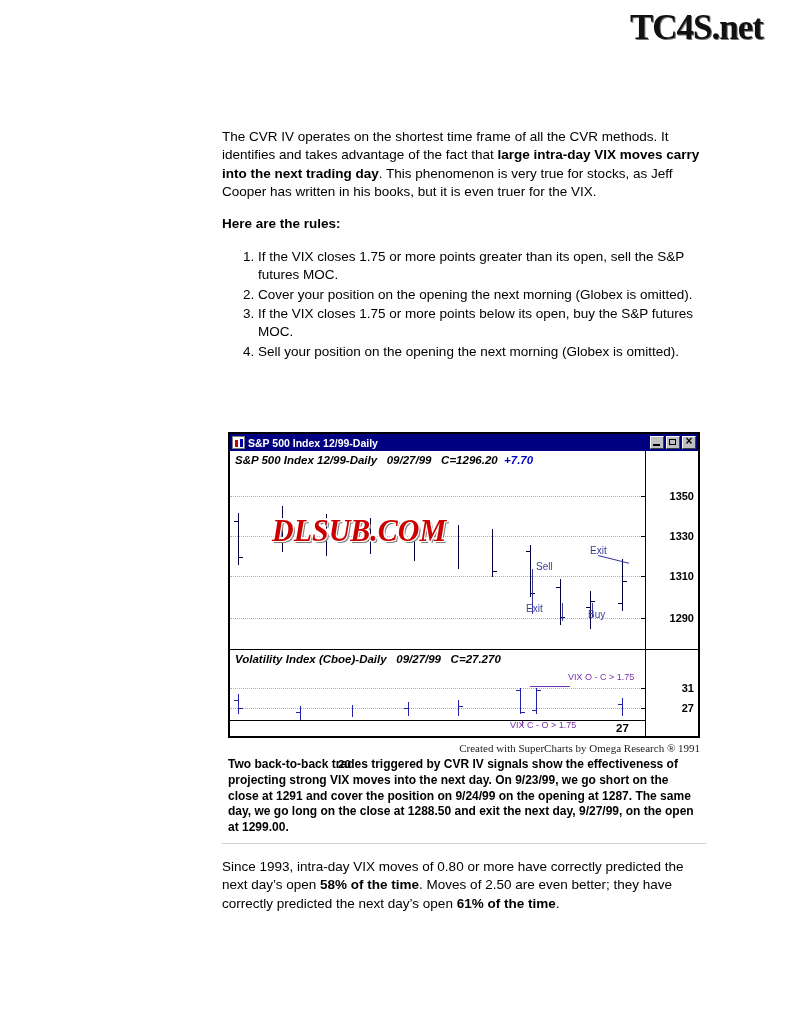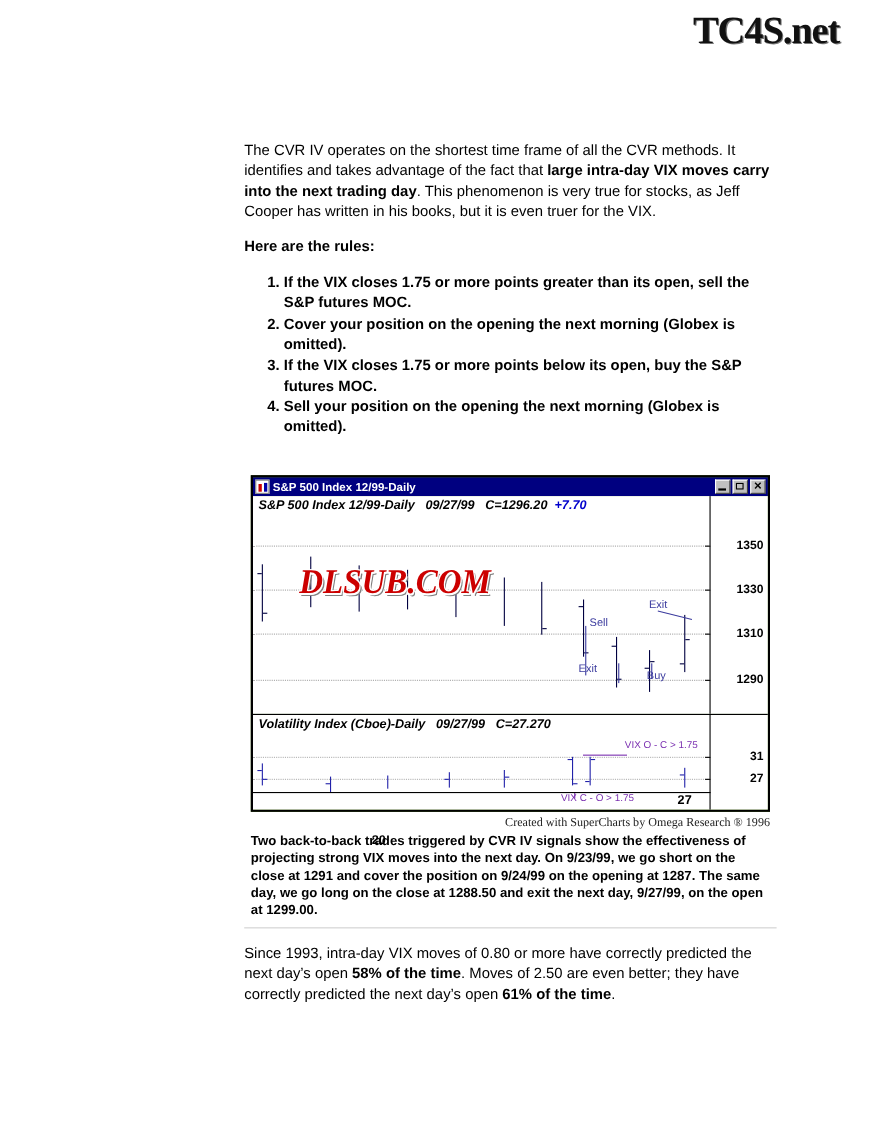--- a/index.html
+++ b/index.html
@@ -66,21 +66,20 @@
     margin: 0 0 8px 0;
   }
 
   ol.rules {
     margin: 0;
     padding-left: 36px;
   }
   ol.rules li {
     margin-bottom: 1px;
     line-height: 1.36;
-    font-weight: bold;
   }
 
   b, strong { font-weight: bold; }
 
   
   .chart-wrap {
     position: absolute;
     left: 228px;
     top: 432px;
     width: 472px;
@@ -459,21 +458,21 @@
 
         <div class="vix-ann" style="left:280px; top:70px;">VIX C - O &gt; 1.75</div>
         <div class="vix-ann-line" style="left:292px; top:70px; width:1px; height:6px;"></div>
 
         <div class="xaxis-row" style="top:70px;"></div>
         <div class="xlabel" style="left:108px; top:72px;margin-top:36px;">20</div>
         <div class="xlabel" style="left:386px; top:72px;">27</div>
       </div>
     </div>
 
-    <div class="chart-credit">Created with SuperCharts by Omega Research ® 1996</div>
+    <div class="chart-credit">Created with SuperCharts by Omega Research ® 1991</div>
   </div>
 
   <div class="caption">Two back-to-back trades triggered by CVR IV signals show the effectiveness of projecting strong VIX moves into the next day. On 9/23/99, we go short on the close at 1291 and cover the position on 9/24/99 on the opening at 1287. The same day, we go long on the close at 1288.50 and exit the next day, 9/27/99, on the open at 1299.00.</div>
 
   <div class="hr"></div>
 
   <div class="closing">
     <span>Since 1993, intra-day VIX moves of 0.80 or more have correctly predicted the next day’s open </span><b>58% of the time</b><span>. Moves of 2.50 are even better; they have correctly predicted the next day’s open </span><b>61% of the time</b><span>.</span>
   </div>
 

